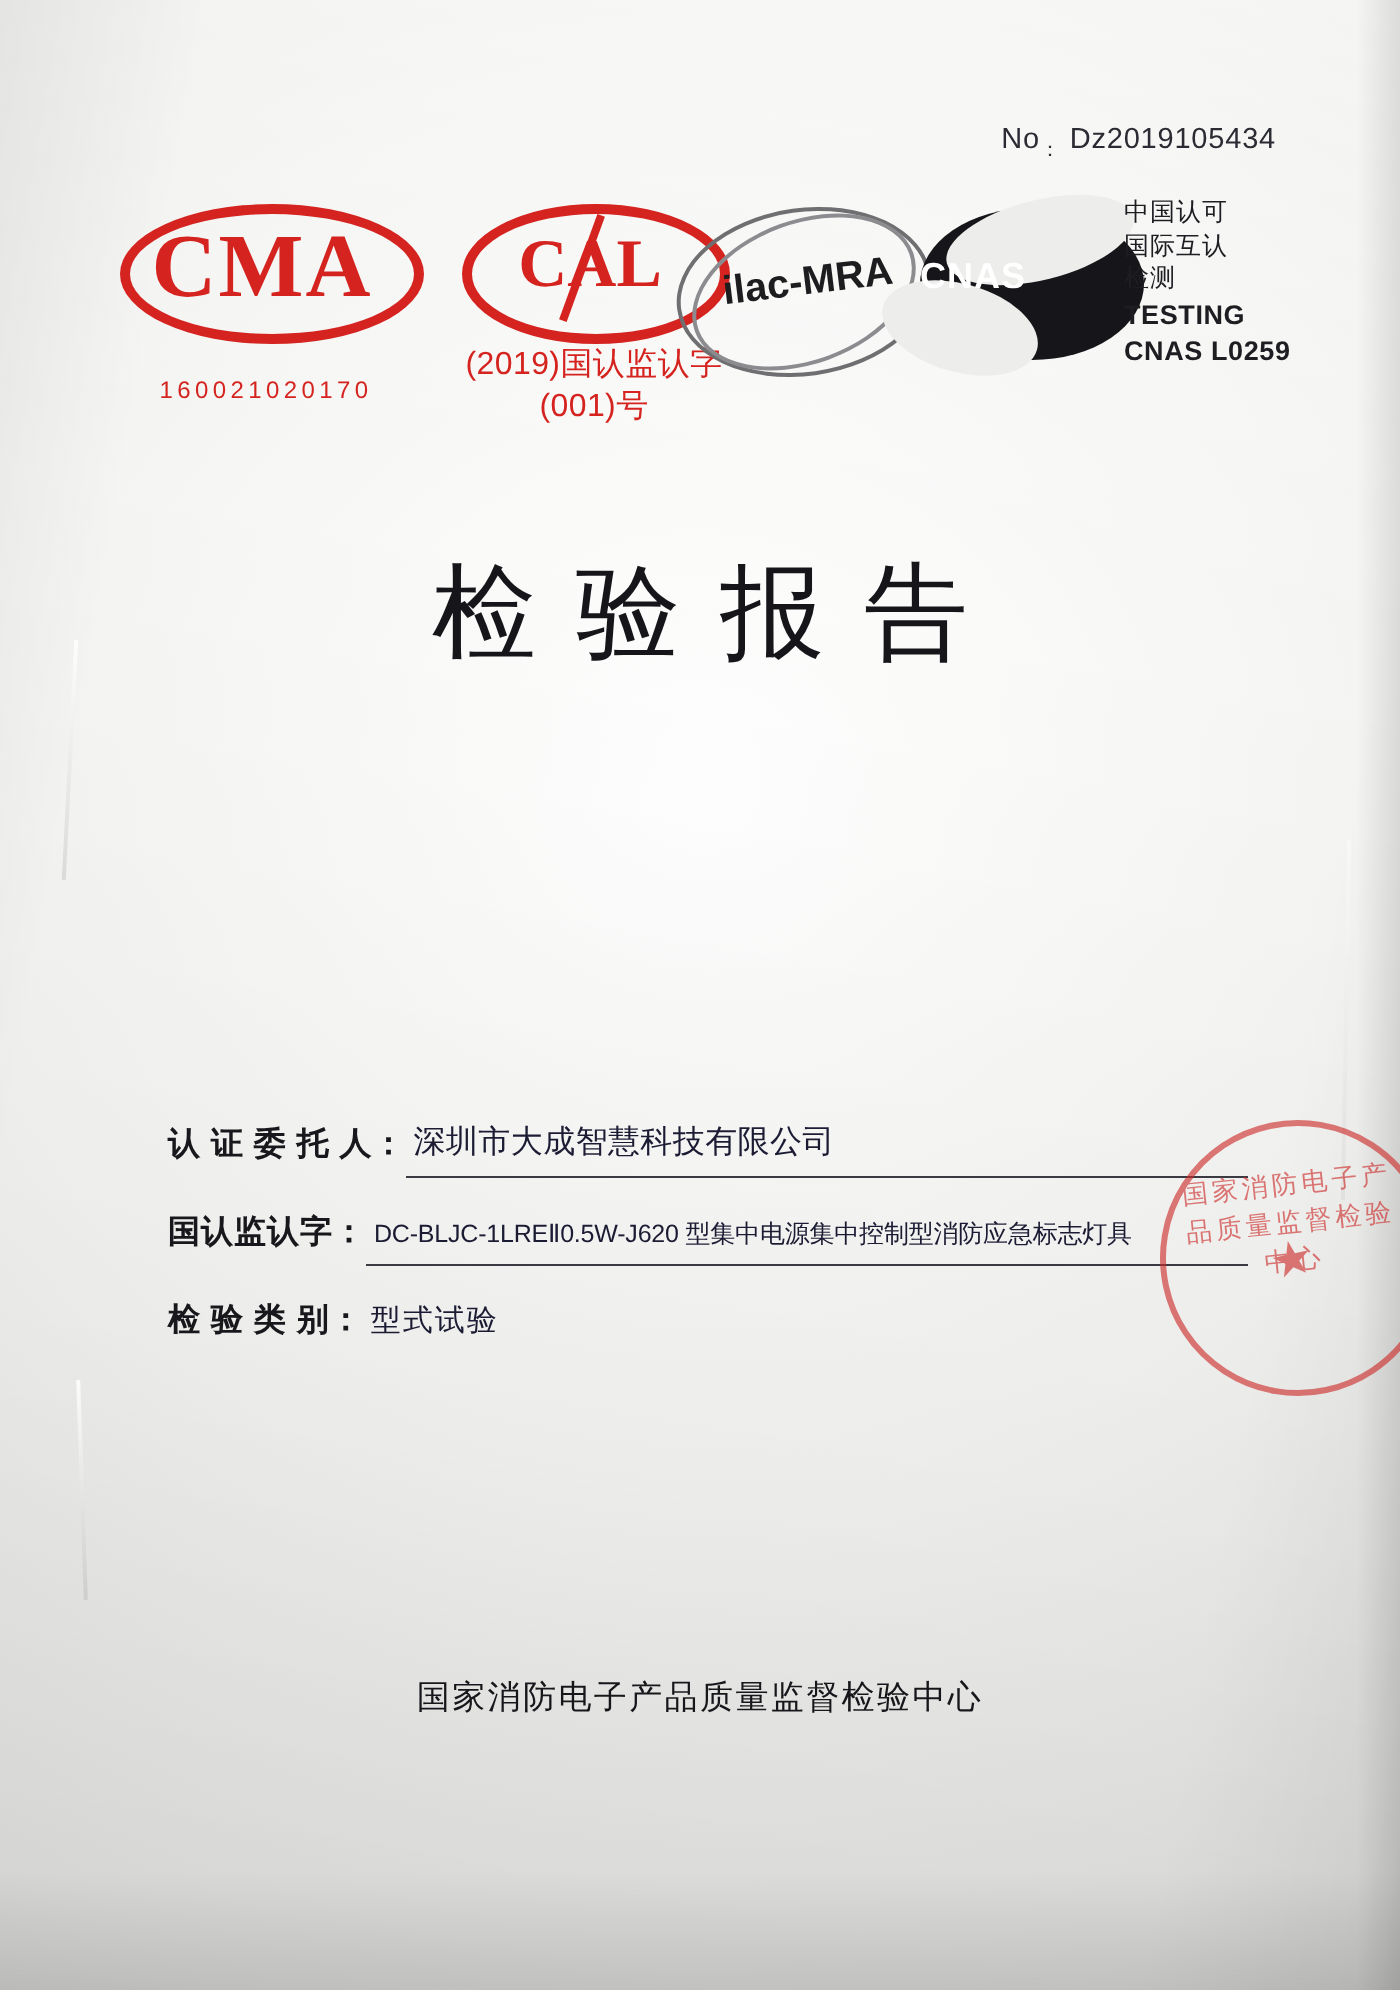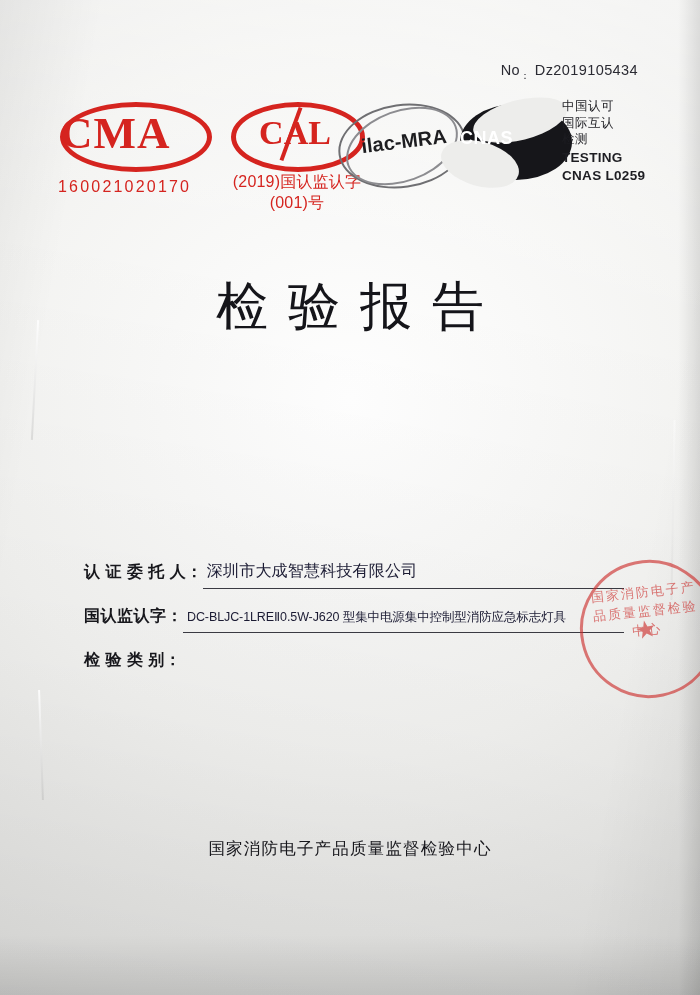--- a/index.html
+++ b/index.html
@@ -78,21 +78,21 @@
     width: 600px;
     height: 120px;
   }
 
   
   .cma {
     position: absolute;
     left: 6px;
     top: 6px;
     width: 150px;
-    text-align: left;
+    text-align: center;
   }
   .cma-mark {
     position: relative;
     width: 146px;
     height: 64px;
     margin: 0 auto;
   }
   .cma-mark .ring {
     position: absolute;
     left: 0; top: 0;
@@ -105,22 +105,22 @@
     left: 0; top: 2px;
     width: 142px; height: 58px;
     line-height: 58px;
     font-size: 45px;
     font-weight: bold;
     letter-spacing: 1px;
     color: #d5241f;
     font-family: "Liberation Serif", serif;
   }
   .cma-code {
-    margin-top: 12px;
-    font-size: 16px;
+    margin-top: 22px;
+    font-size: 12px;
     letter-spacing: 2.2px;
     color: #d5241f;
     font-family: "Liberation Sans", sans-serif;
   }
 
   
   .cal {
     position: absolute;
     left: 165px;
     top: 6px;
@@ -432,20 +432,21 @@
       <div class="field-value">深圳市大成智慧科技有限公司</div>
     </div>
 
     <div class="field-row r2">
       <div class="field-label">国认监认字：</div>
       <div class="field-value">DC-BLJC-1LREⅡ0.5W-J620 型集中电源集中控制型消防应急标志灯具</div>
     </div>
 
     <div class="field-row r3">
       <div class="field-label">检 验 类 别：</div>
+      <div class="field-value no-rule">型式试验</div>
     </div>
 
   </div>
 
   <div class="seal">
     <div class="seal-text">国家消防电子产品质量监督检验中心</div>
     <div class="seal-star">★</div>
   </div>
 
   <div class="footer">国家消防电子产品质量监督检验中心</div>

